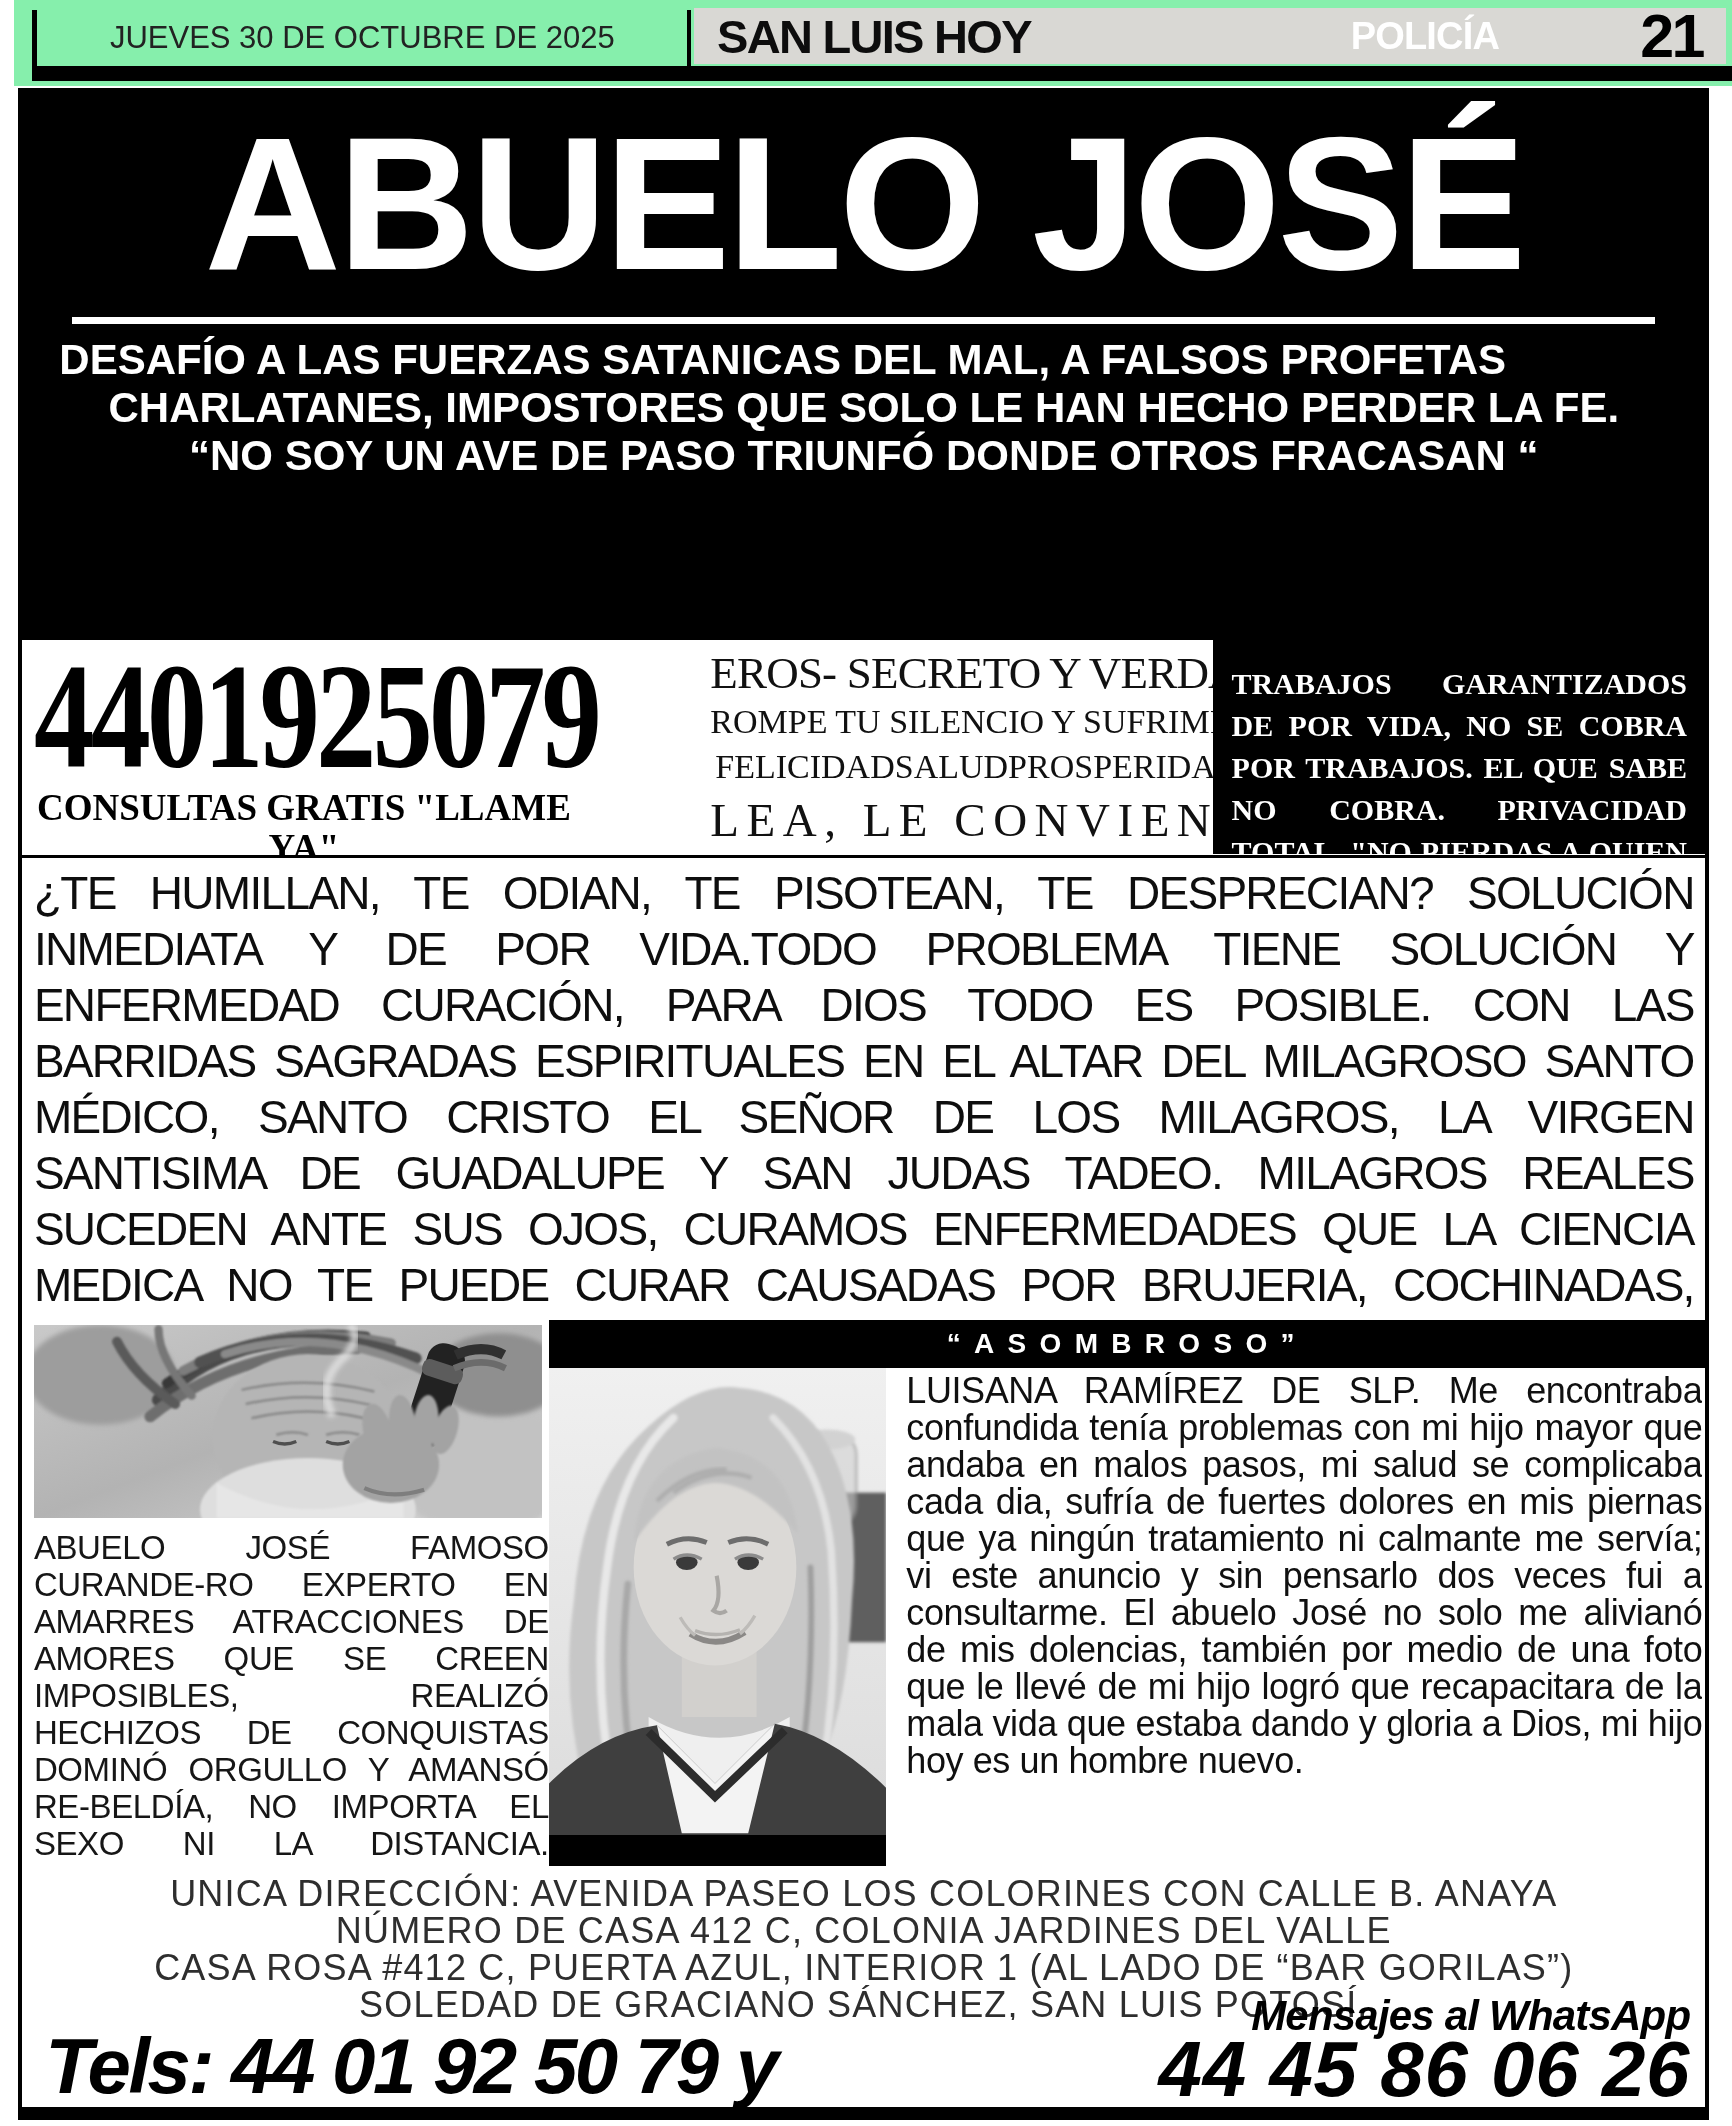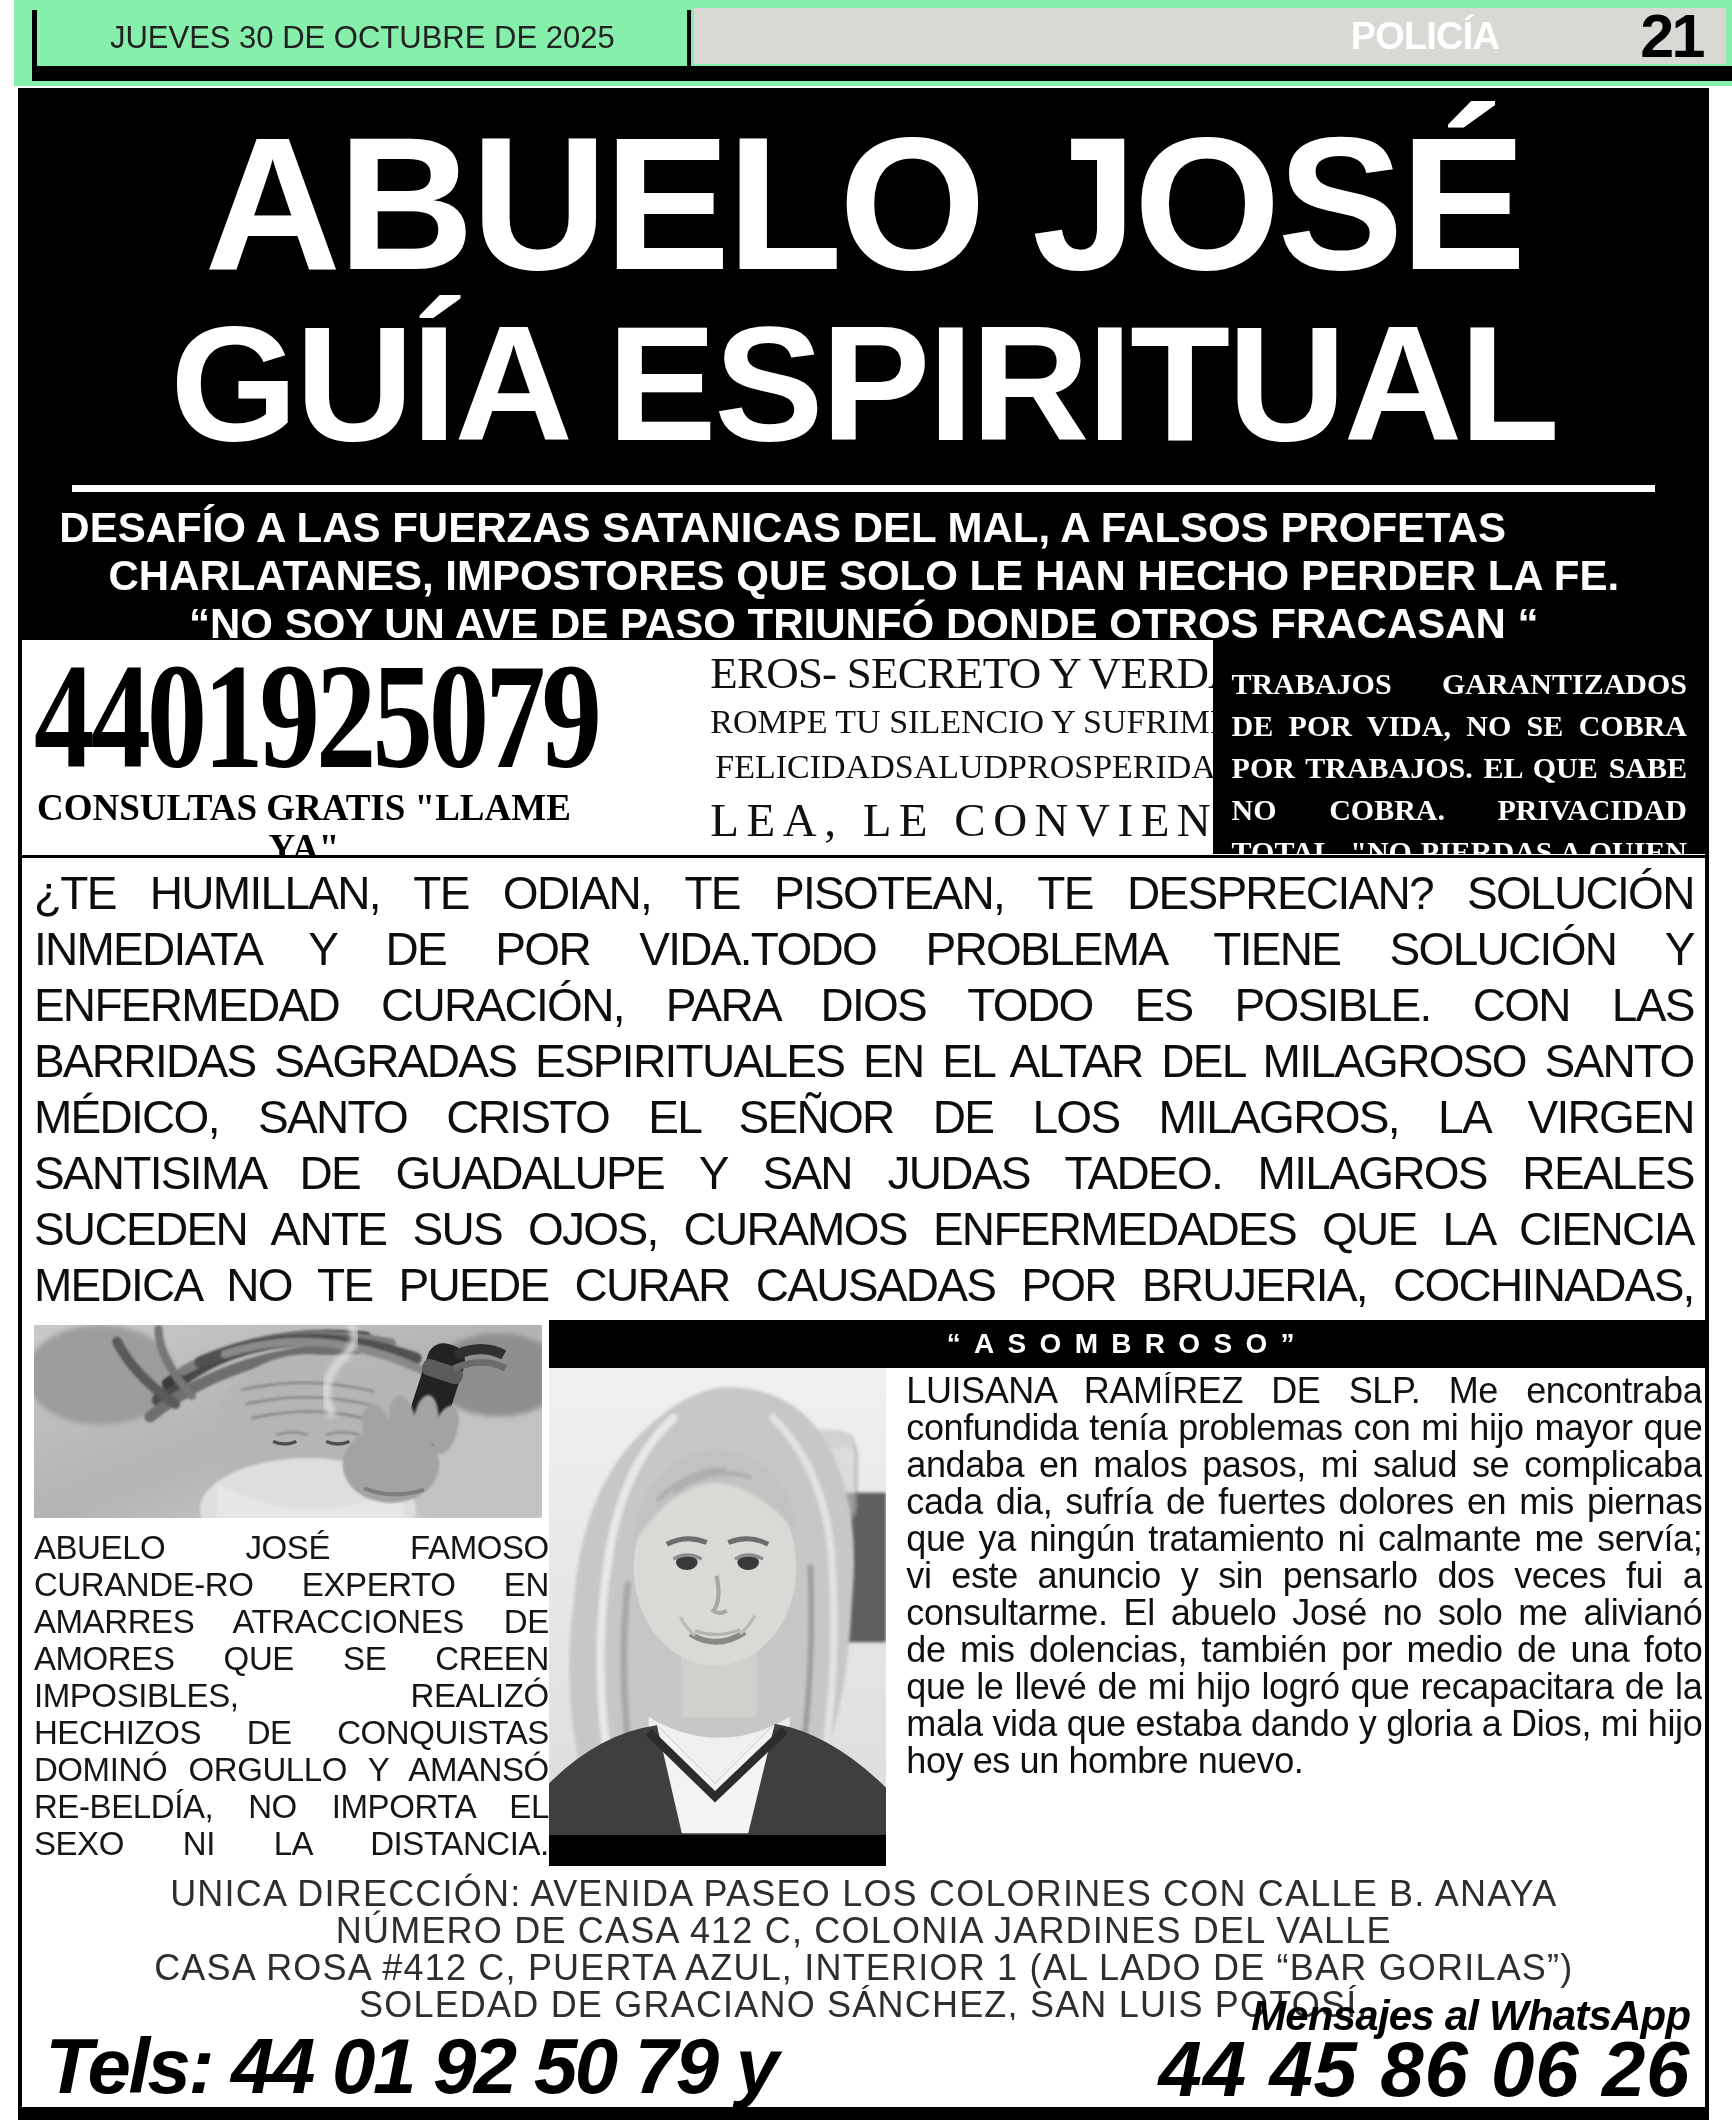--- a/index.html
+++ b/index.html
@@ -102,31 +102,31 @@
   .whats-label { font-size:42px; font-weight:bold; letter-spacing:-0.8px; line-height:40px; white-space:nowrap; }
   .whats-number { font-size:78px; font-weight:bold; letter-spacing:0.8px; line-height:66px; white-space:nowrap; }
 </style>
 </head>
 <body>
 
 <div class="page-header">
   <div class="date-box">JUEVES 30 DE OCTUBRE DE 2025</div>
   <div class="header-divider"></div>
   <div class="brand-bar">
+    <span class="brand-name">SAN LUIS HOY</span>
     <span class="section-name">POLICÍA</span>
     <span class="page-number">21</span>
   </div>
   <div class="header-rule"></div>
 </div>
 
 <div class="ad-box">
 
   <div class="title-box">
     <div class="title-l1">ABUELO JOSÉ</div>
-    <div class="title-l2">GUÍA ESPIRITUAL</div>
     <div class="title-rule"></div>
     <div class="sub-line sub-just">
       <span>DESAFÍO A LAS FUERZAS SATANICAS DEL MAL, A FALSOS PROFETAS</span>
     </div>
     <div class="sub-line sub-center">CHARLATANES, IMPOSTORES QUE SOLO LE HAN HECHO PERDER LA FE.</div>
     <div class="sub-line sub-center">“NO SOY UN AVE DE PASO TRIUNFÓ DONDE OTROS FRACASAN “</div>
   </div>
 
   <div class="contact-band">
     <div class="phone-col">

